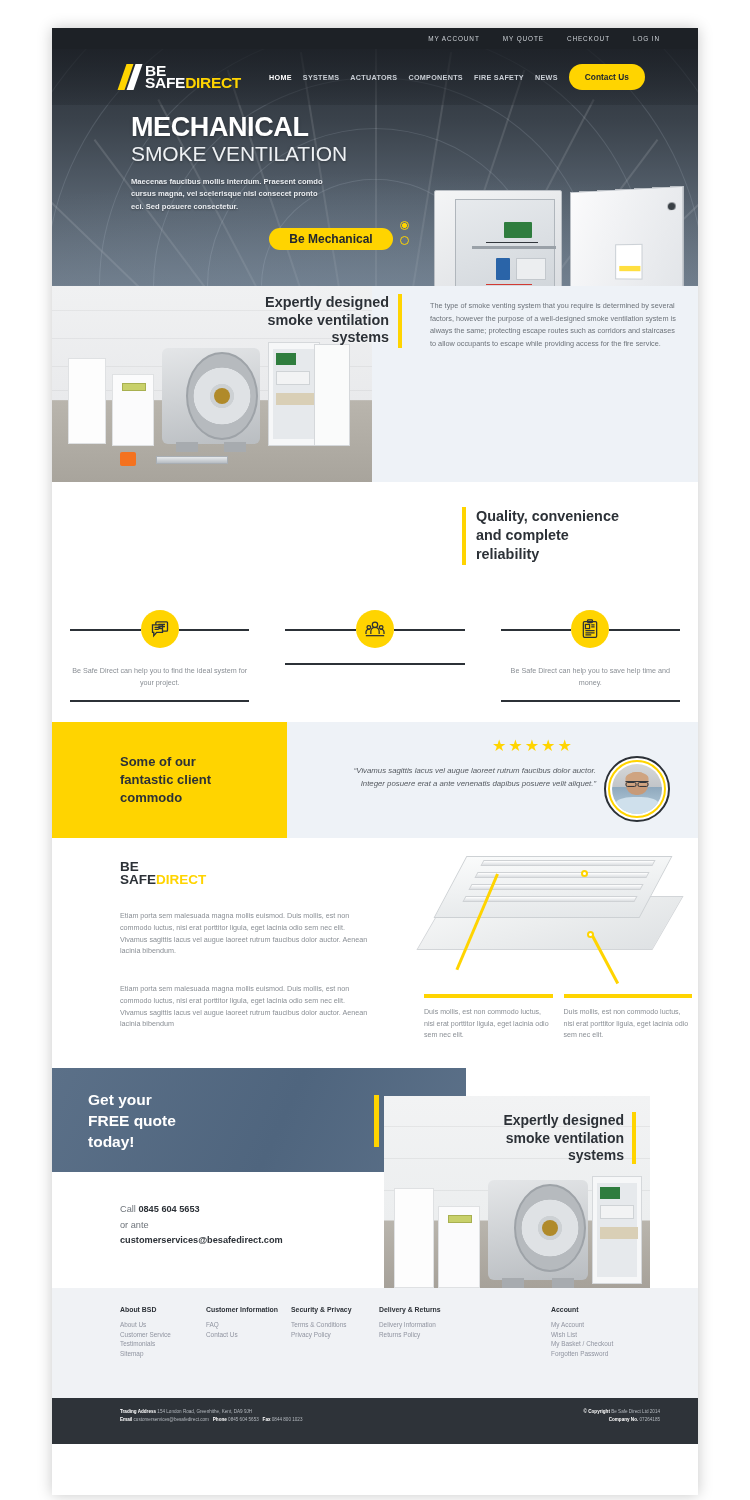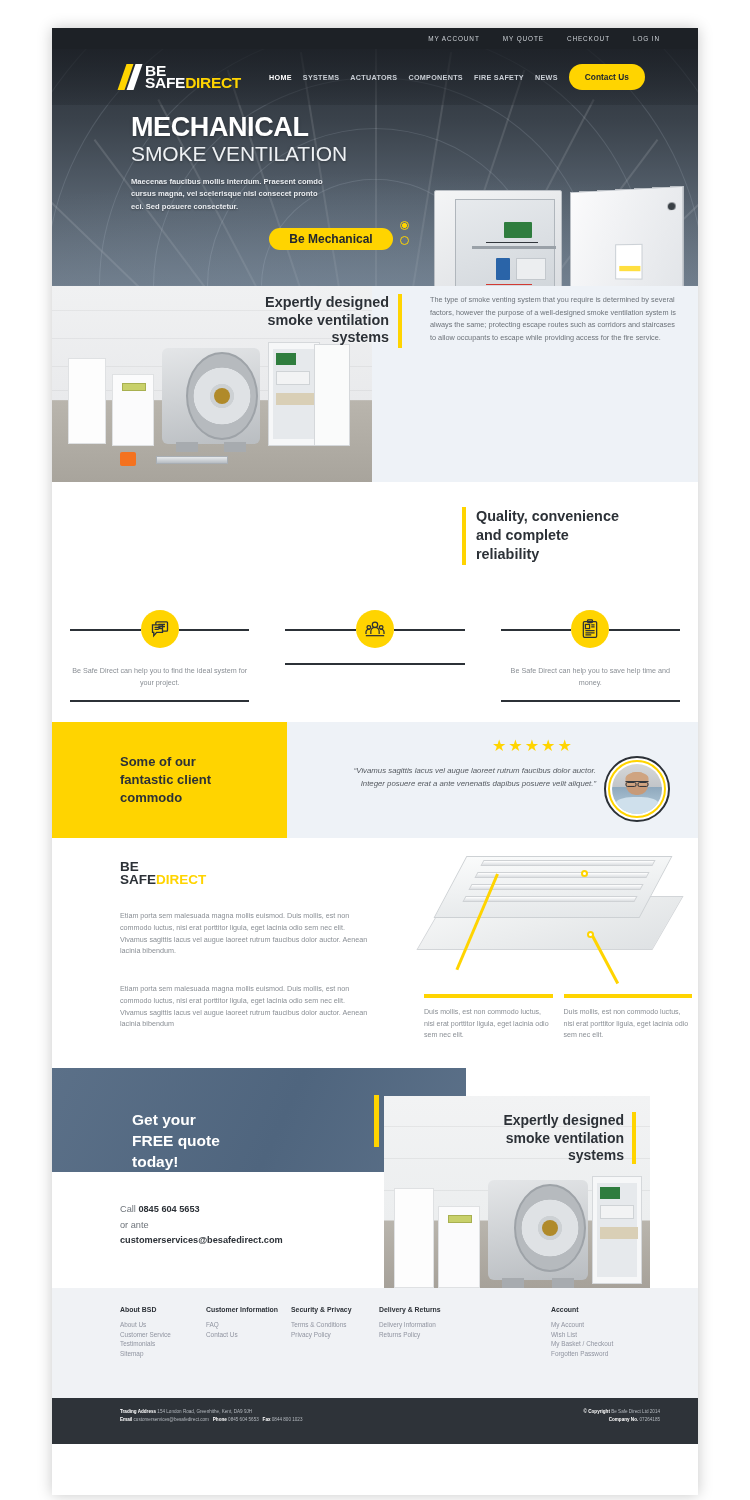--- a/index.html
+++ b/index.html
@@ -188,21 +188,21 @@
     position:absolute; left:170px; top:8px; width:180px;
     display:flex; align-items:flex-start; gap:9px; z-index:4;
   }
   .sec2-heading {
     color:#2c3137; font-size:14.4px; font-weight:800;
     line-height:17.5px; text-align:right; flex:1;
     text-shadow: 0 1px 2px rgba(255,255,255,.7);
   }
   .ybar { width:4px; background:#ffd400; flex:none; }
   .sec2-para {
-    position:absolute; left:378px; top:8px; width:250px;
+    position:absolute; left:378px; top:14px; width:250px;
     color:#6d737a; font-size:7.3px; line-height:12.6px;
   }
 
   
   .sec3 { position:relative; background:#ffffff; height:240px; }
   .q-wrap { position:absolute; left:410px; top:25px; display:flex; gap:10px; }
   .q-head { color:#2c3137; font-size:14.4px; font-weight:800; line-height:19px; }
   .features { position:absolute; left:0; right:0; top:125px; display:flex; }
   .feat { flex:1; position:relative; padding-top:0; }
   .feat-top { position:relative; height:44px; display:flex; align-items:center; justify-content:center; }
@@ -275,21 +275,21 @@
   .callouts { position:absolute; left:372px; top:156px; width:268px; display:flex; gap:11px; }
   .callout { flex:1; }
   .callout .bar { height:4px; background:#ffd400; margin-bottom:9px; }
   .callout p { color:#8a8f95; font-size:7.1px; line-height:11.6px; }
 
   
   .sec6 { position:relative; height:220px; background:#ffffff; }
   .quote-blue {
     position:absolute; left:0; top:0; width:414px; height:104px;
     background: linear-gradient(115deg,#5b7088 0%,#4f657e 55%,#5c7189 100%);
-    display:flex; align-items:flex-end; padding-left:80px;
+    display:flex; align-items:center; padding-left:36px;
   }
   .quote-head { color:#ffffff; font-size:15.5px; font-weight:800; line-height:21px; }
   .quote-ybar { position:absolute; left:322px; top:27px; width:5px; height:52px; background:#ffd400; }
   .quote-contact { position:absolute; left:68px; top:134px; color:#6d737a; font-size:9.2px; line-height:15.5px; }
   .quote-contact b { color:#2c3137; font-weight:700; }
   .socials { position:absolute; left:66px; top:1269px; display:flex; gap:8px; }
   .soc {
     width:22px; height:22px; border-radius:50%; border:1.4px solid #ffd400;
     display:flex; align-items:center; justify-content:center; color:#ffd400;
     font-size:10px; font-weight:700; cursor:pointer;

